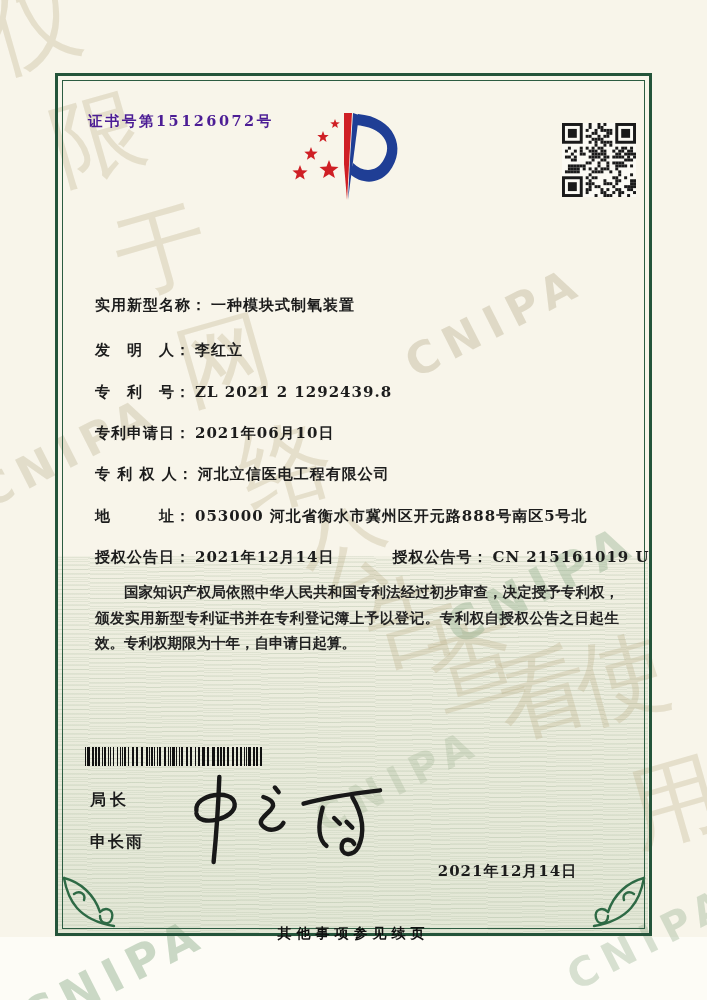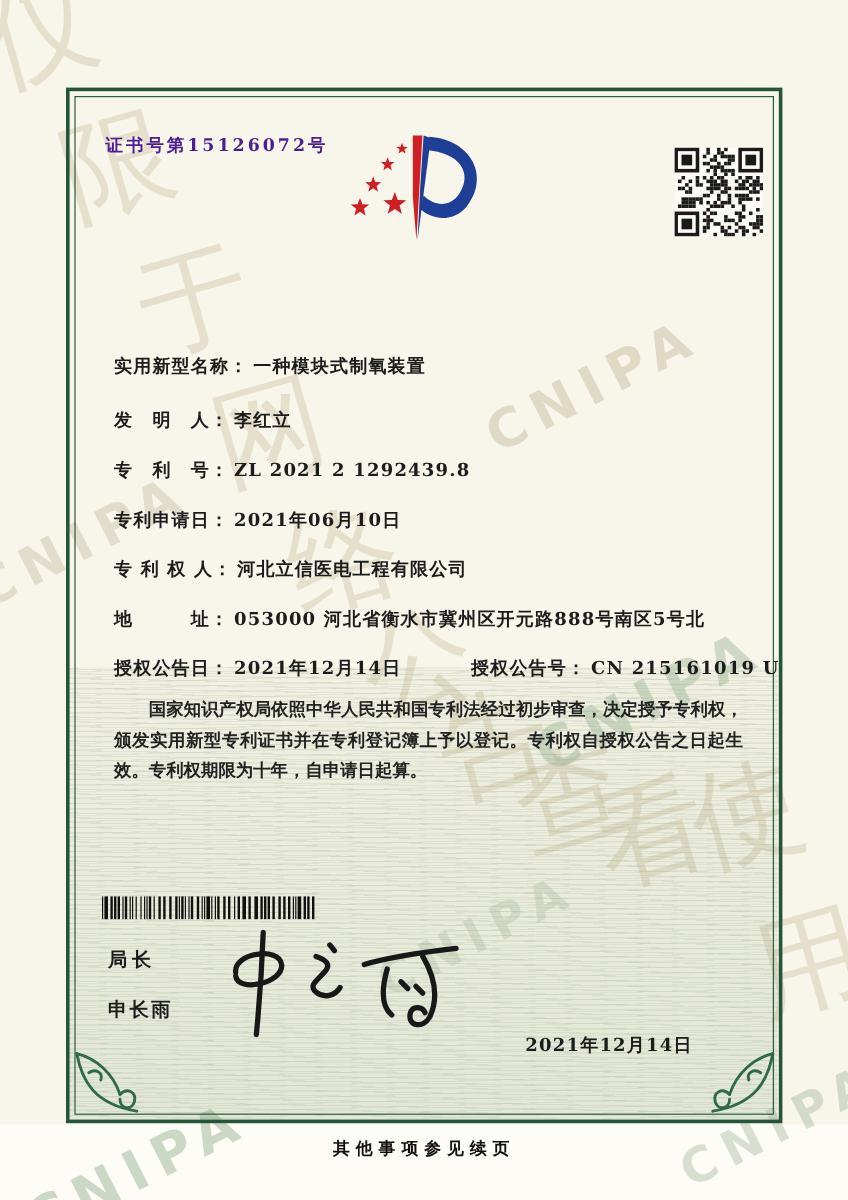--- a/index.html
+++ b/index.html
@@ -68,21 +68,21 @@
     font-weight:bold; color:#222;
   }
   .paras p { text-indent:2em; margin-bottom:3px; }
   .barcode { position:absolute; left:85px; top:747px; width:186px; height:19px; font-size:0; }
   .barcode span { display:inline-block; height:19px; background:#111; vertical-align:top; }
   .signer-title { position:absolute; left:90px; top:790px; font-size:16px; letter-spacing:4px; font-weight:bold; }
   .signer-name  { position:absolute; left:90px; top:832px; font-size:16px; letter-spacing:2px; font-weight:bold; }
   .sig-svg { position:absolute; left:183px; top:772px; width:220px; height:95px; }
   .issue-date { position:absolute; left:400px; top:862px; width:215px; text-align:center; font-size:15px; letter-spacing:1px; font-weight:bold; }
   .page-info { position:absolute; left:0; width:707px; top:908px; text-align:center; font-size:13px; letter-spacing:2px; color:#222; }
-  .footer-note { position:absolute; left:0; width:707px; top:949px; text-align:center; font-size:14px; letter-spacing:5px; font-weight:bold; color:#111; z-index:4; }
+  .footer-note { position:absolute; left:0; width:707px; top:925px; text-align:center; font-size:14px; letter-spacing:5px; font-weight:bold; color:#111; z-index:4; }
 </style>
 </head>
 <body>
 
 <div id="page">
 
   <div class="guilloche"></div>
   <div class="bottom-band"></div>
 
   <div class="wm-layer" id="wm-layer">

